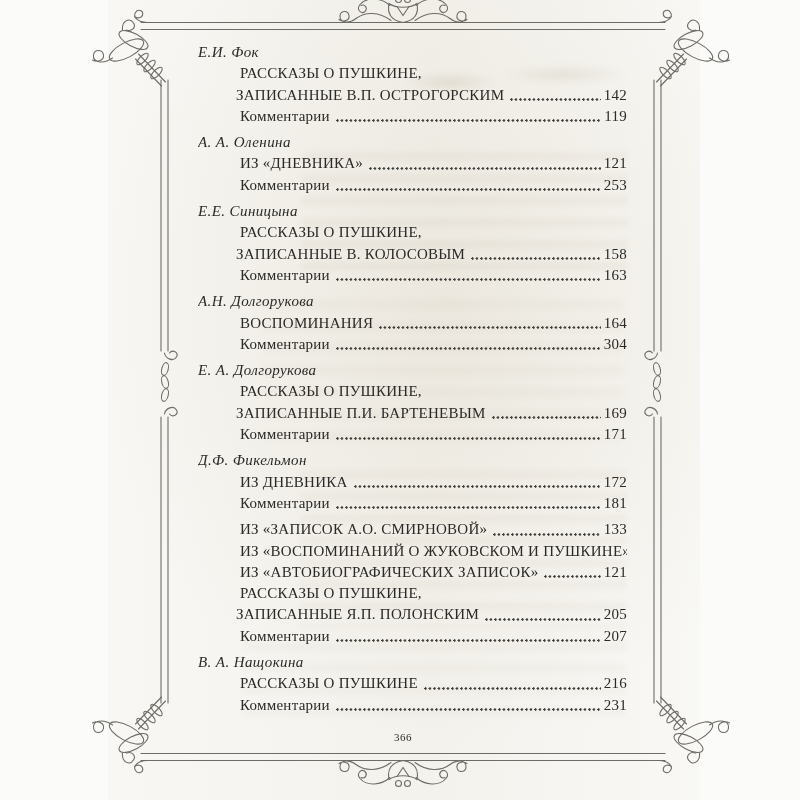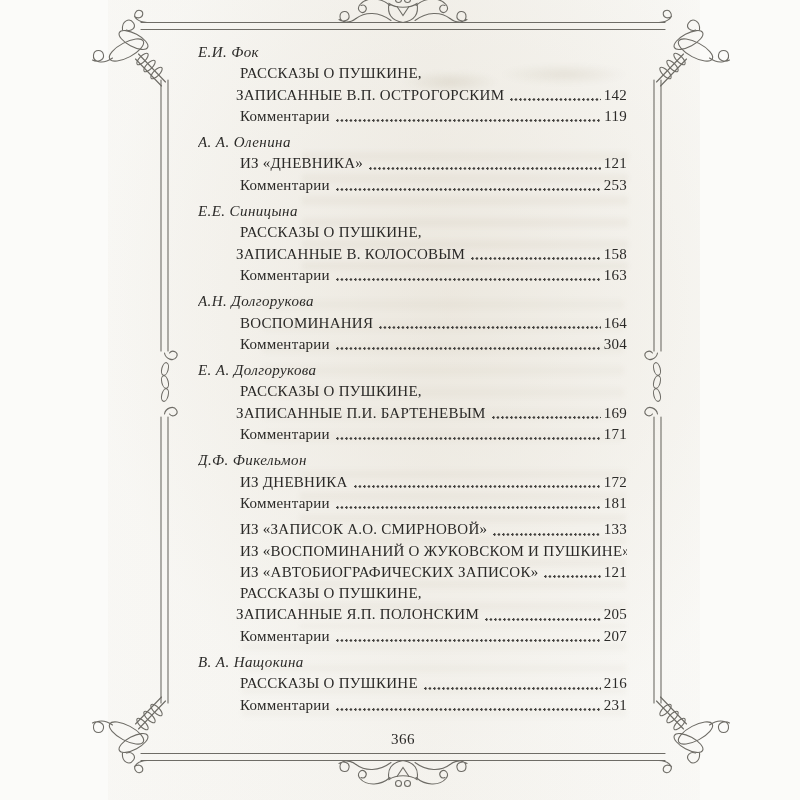--- a/index.html
+++ b/index.html
@@ -55,21 +55,21 @@
   .leader{
     flex:1 1 14px;min-width:10px;height:5px;align-self:flex-end;
     margin:0 3px 4px 6px;
     background-image:radial-gradient(circle at 1.5px 2.5px, #403e3b 1.05px, rgba(0,0,0,0) 1.35px);
     background-size:4.5px 5px;background-repeat:repeat-x;background-position:left center;
   }
   .pg{flex:0 0 auto;}
 
   .folio{
     position:absolute;left:141px;top:731px;width:524px;
-    text-align:center;font-size:15px;letter-spacing:.5px;
+    text-align:center;font-size:11px;letter-spacing:.5px;
   }
 </style>
 </head>
 <body>
 
 <div class="scene">
 
   <div class="paper-tint"></div>
   <div class="bleed bleed-script"></div>
   <div class="bleed bleed-lines bleed-a"></div>

